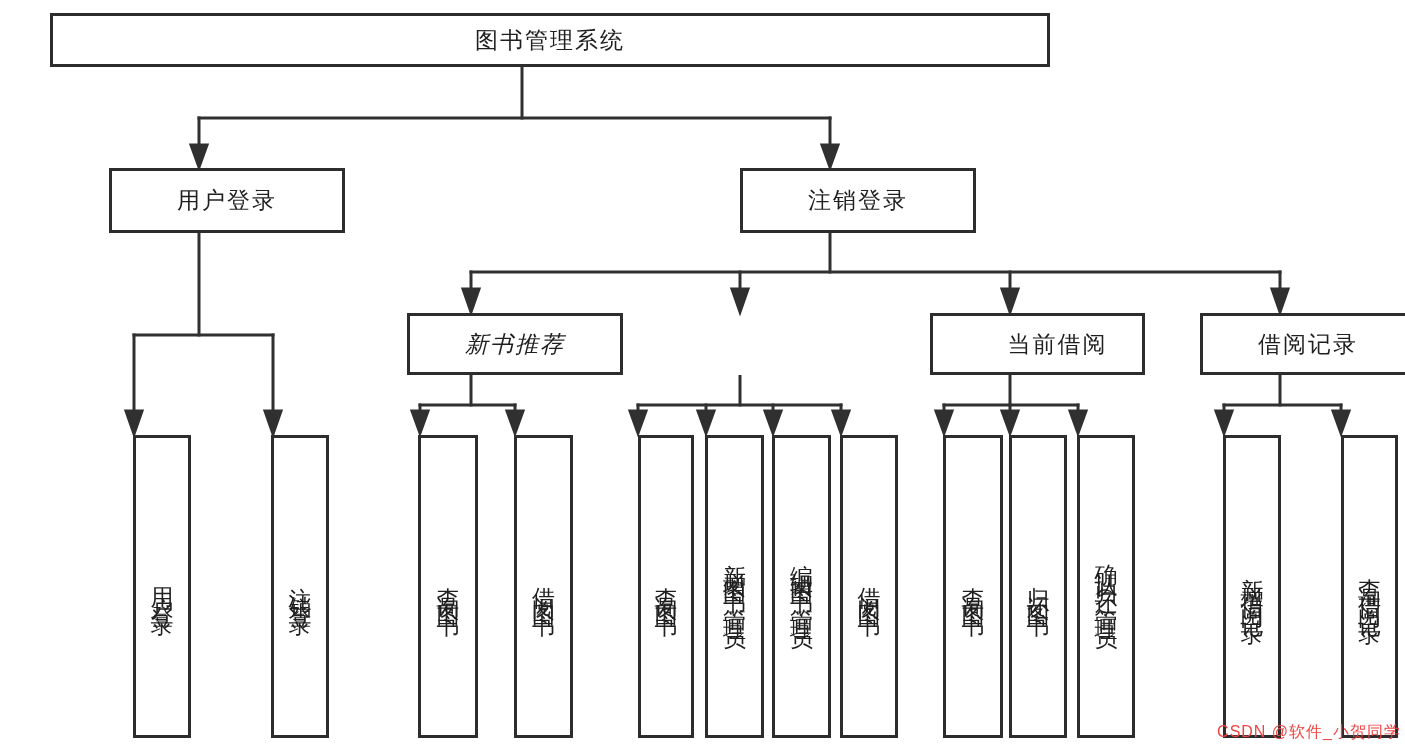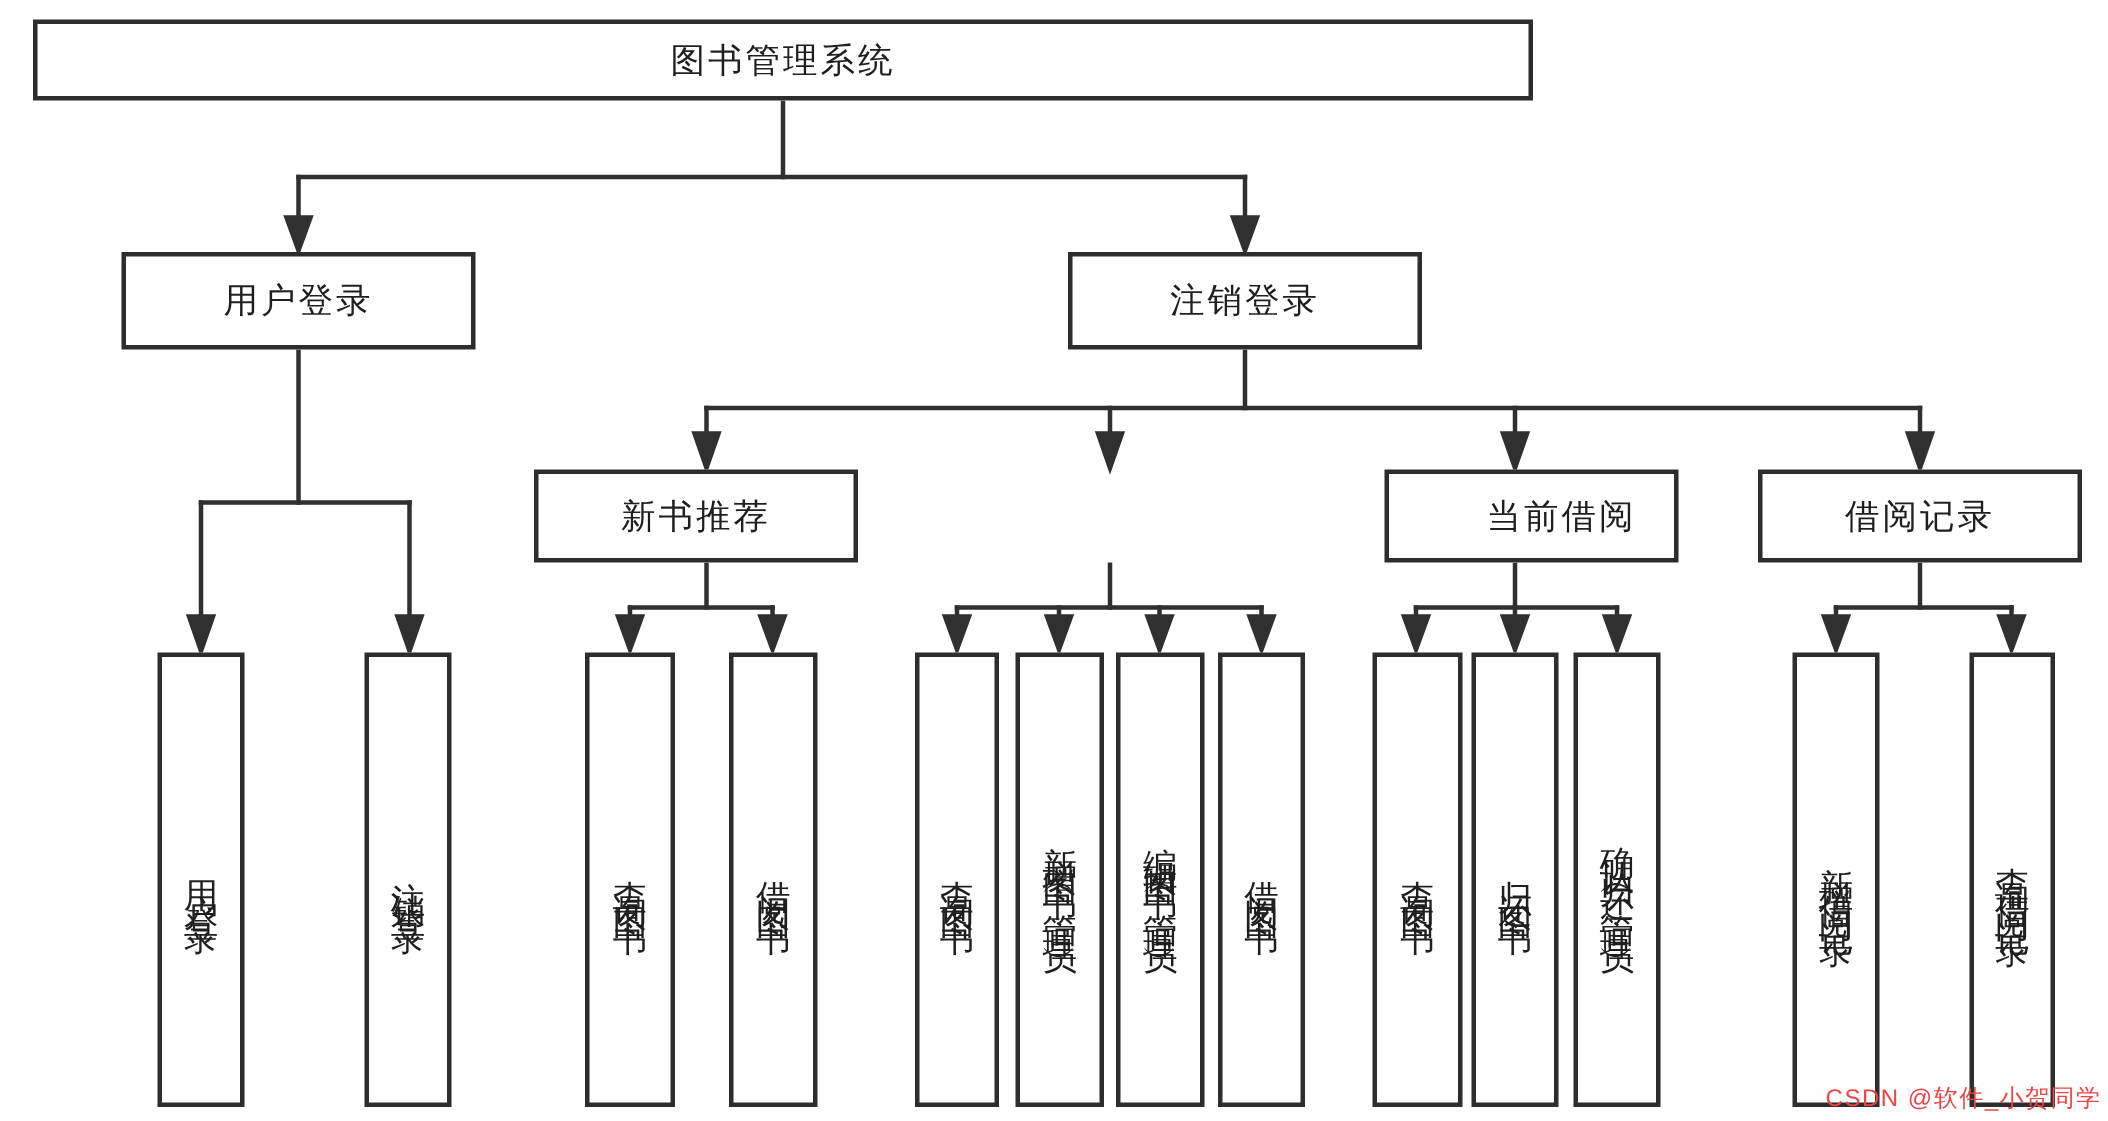--- a/index.html
+++ b/index.html
@@ -19,39 +19,40 @@
   }
   .node {
     position: absolute;
     background: #ffffff;
     border: 3px solid #2d2d2d;
     box-sizing: border-box;
     display: flex;
     align-items: center;
     justify-content: center;
     color: #1f1f1f;
+    margin-left: 28px;
   }
   .node.h { font-size: 23px; letter-spacing: 2px; white-space: nowrap; }
   .node.leaf .vlabel {
     writing-mode: vertical-rl;
     text-orientation: mixed;
     font-size: 23px;
     letter-spacing: 9px;
     line-height: 1;
     color: #1f1f1f;
   }
   
   #root-box   { left: 22px;   top: 13px;  width: 1000px; height: 54px; }
   
   #l2-user    { left: 81px;   top: 168px; width: 236px;  height: 65px; }
   #l2-book    { left: 712px;  top: 168px; width: 236px;  height: 65px; }
   
-  #l3-recommend { left: 356px;  top: 313px; width: 216px; height: 62px; }
+  #l3-recommend { left: 379px;  top: 313px; width: 216px; height: 62px; font-style: italic; }
   #l3-borrow    { left: 632px;  top: 313px; width: 215px; height: 62px; }
-  #l3-current   { left: 923px;  top: 313px; width: 196px; height: 62px; padding-left: 40px; }
+  #l3-current   { left: 902px;  top: 313px; width: 215px; height: 62px; padding-left: 40px; }
   #l3-records   { left: 1172px; top: 313px; width: 216px; height: 62px; }
   
   .node.leaf { top: 435px; height: 303px; }
   #lf-a1 { left: 105px;  width: 58px; }
   #lf-a2 { left: 243px;  width: 58px; }
   #lf-b1 { left: 390px;  width: 60px; }
   #lf-b2 { left: 486px;  width: 59px; }
   #lf-c1 { left: 610px;  width: 56px; }
   #lf-c2 { left: 677px;  width: 59px; }
   #lf-c3 { left: 744px;  width: 59px; }

